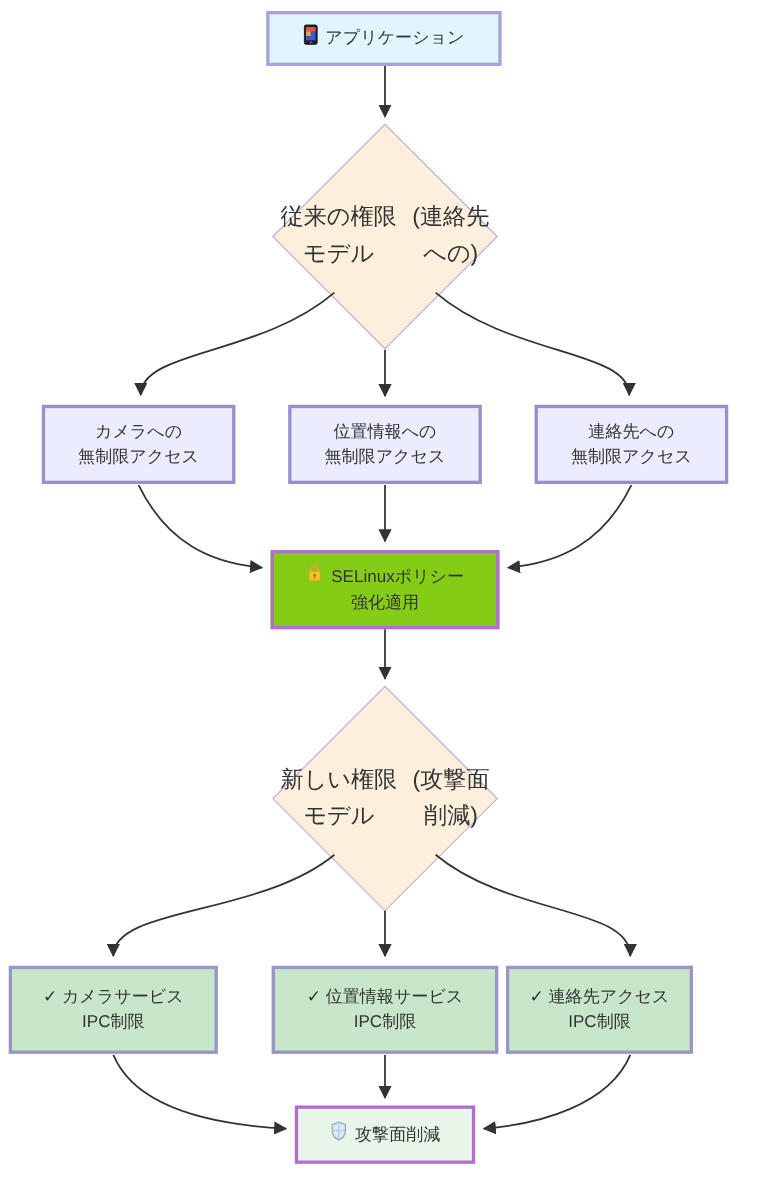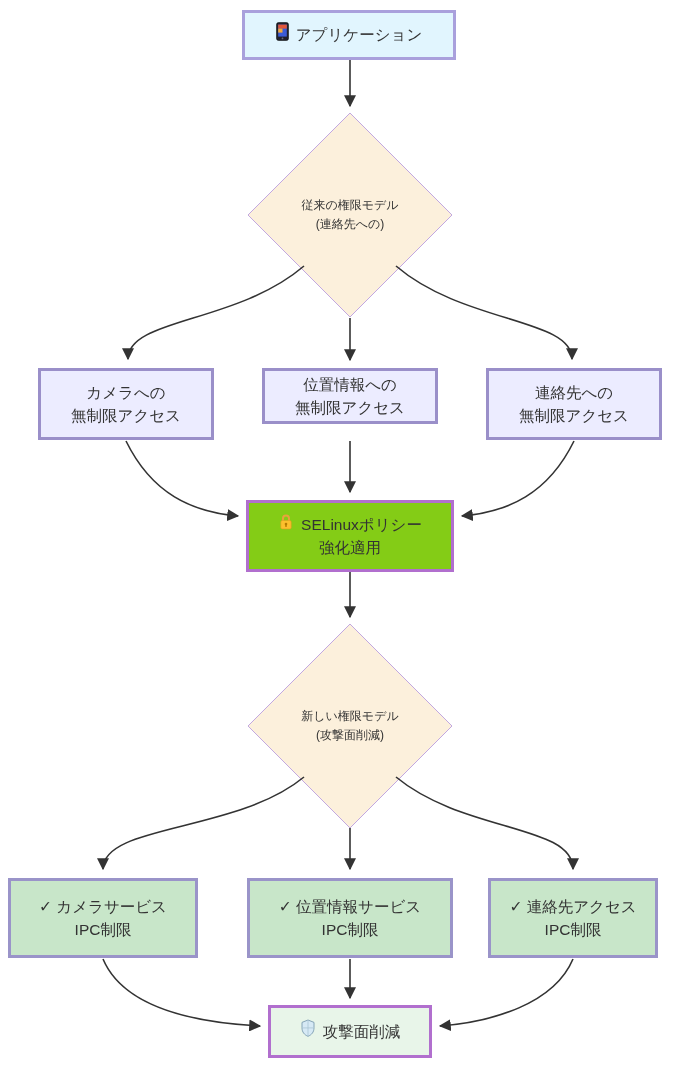--- a/index.html
+++ b/index.html
@@ -13,22 +13,22 @@
     position:absolute;box-sizing:border-box;border:3px solid #d946ef;
     display:flex;flex-direction:column;align-items:center;justify-content:center;
     font-size:15.5px;line-height:1.5;text-align:center;color:#333333;
   }
   .node.app{background:#e1f5fe;border-color:#a9a0dc;}
   .node.perm{background:#ececff;border-color:#9a8fc9;}
   .node.selinux{background:#84cc16;border-color:#b16fce;}
   .node.green{background:#c8e6c9;border-color:#9a94c9;}
   .node.final{background:#e8f5e9;border-color:#b16fce;}
   .diamond-label{
-    position:absolute;display:flex;flex-direction:column;align-items:center;justify-content:center;
-    font-size:12px;line-height:1.55;text-align:center;color:#333333;pointer-events:none;
+    position:absolute;display:flex;flex-direction:row;align-items:center;justify-content:center;
+    font-size:21px;line-height:1.55;text-align:center;color:#333333;pointer-events:none;
   }
   .iconrow{display:flex;align-items:center;justify-content:center;gap:7px;}
   .icon{display:inline-block;flex:0 0 auto;}
 </style>
 </head>
 <body>
 
 <div class="stage">
 
   <svg class="layer" viewBox="0 0 700 1070" xmlns="http://www.w3.org/2000/svg">
@@ -76,21 +76,21 @@
 
   <div class="diamond-label" style="left:248px;top:115px;width:204px;height:200px;">
     <span>従来の権限モデル</span>
     <span>(連絡先への)</span>
   </div>
 
   <div class="node perm" style="left:38px;top:368px;width:176px;height:72px;">
     <span>カメラへの</span>
     <span>無制限アクセス</span>
   </div>
-  <div class="node perm" style="left:262px;top:368px;width:176px;height:56px;">
+  <div class="node perm" style="left:262px;top:368px;width:176px;height:72px;">
     <span>位置情報への</span>
     <span>無制限アクセス</span>
   </div>
   <div class="node perm" style="left:486px;top:368px;width:176px;height:72px;">
     <span>連絡先への</span>
     <span>無制限アクセス</span>
   </div>
 
   <div class="node selinux" style="left:246px;top:500px;width:208px;height:72px;">
     <div class="iconrow">
@@ -113,21 +113,21 @@
   </div>
 
   <div class="node green" style="left:8px;top:878px;width:190px;height:80px;">
     <span>✓ カメラサービス</span>
     <span>IPC制限</span>
   </div>
   <div class="node green" style="left:247px;top:878px;width:206px;height:80px;">
     <span>✓ 位置情報サービス</span>
     <span>IPC制限</span>
   </div>
-  <div class="node green" style="left:488px;top:878px;width:170px;height:80px;">
+  <div class="node green" style="left:460px;top:878px;width:170px;height:80px;">
     <span>✓ 連絡先アクセス</span>
     <span>IPC制限</span>
   </div>
 
   <div class="node final" style="left:268px;top:1005px;width:164px;height:53px;">
     <div class="iconrow">
       <span class="icon">
         <svg width="16" height="18" viewBox="0 0 16 18">
           <path d="M8,1 L14,3.4 V8.8 C14,13.2 11.5,15.9 8,17.3 C4.5,15.9 2,13.2 2,8.8 V3.4 Z" fill="#d6e9f5" stroke="#84a3b6" stroke-width="1"></path>
           <path d="M8,1 V17.3" stroke="#a9c4d4" stroke-width="0.8" fill="none"></path>

